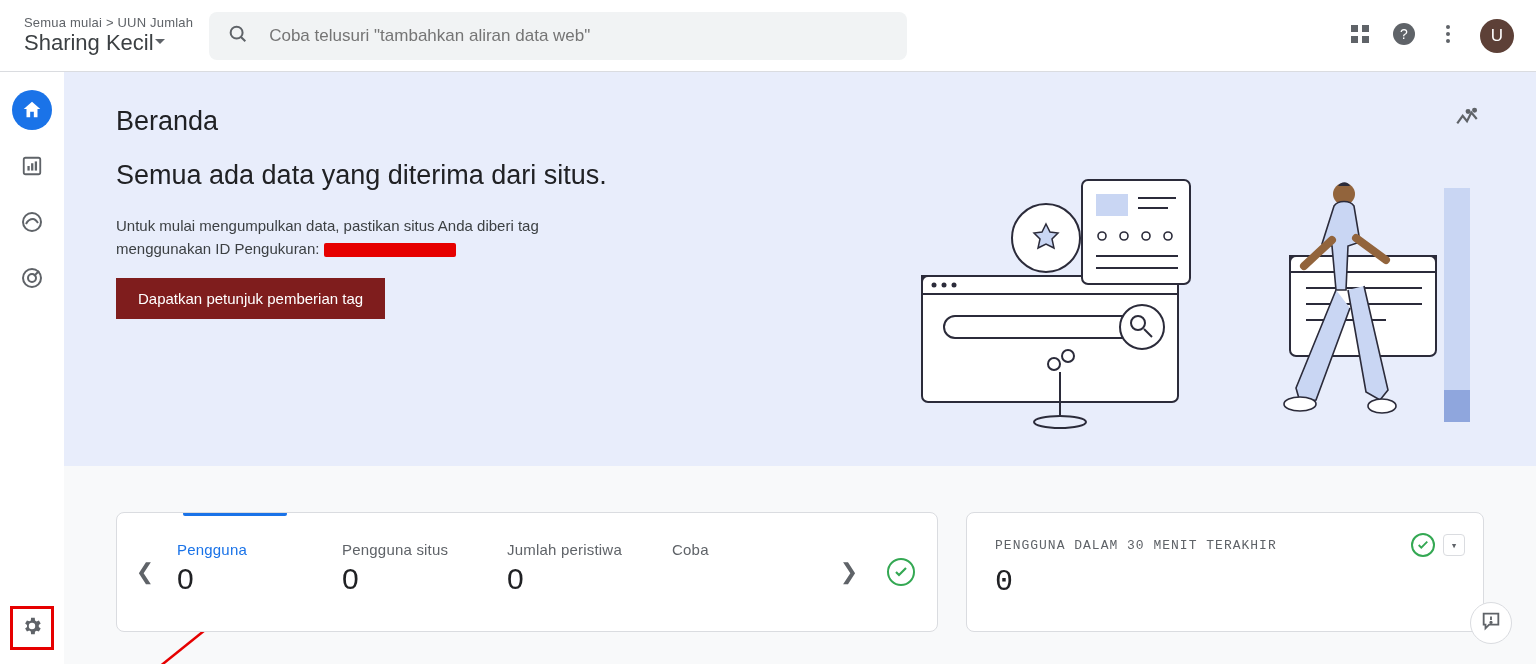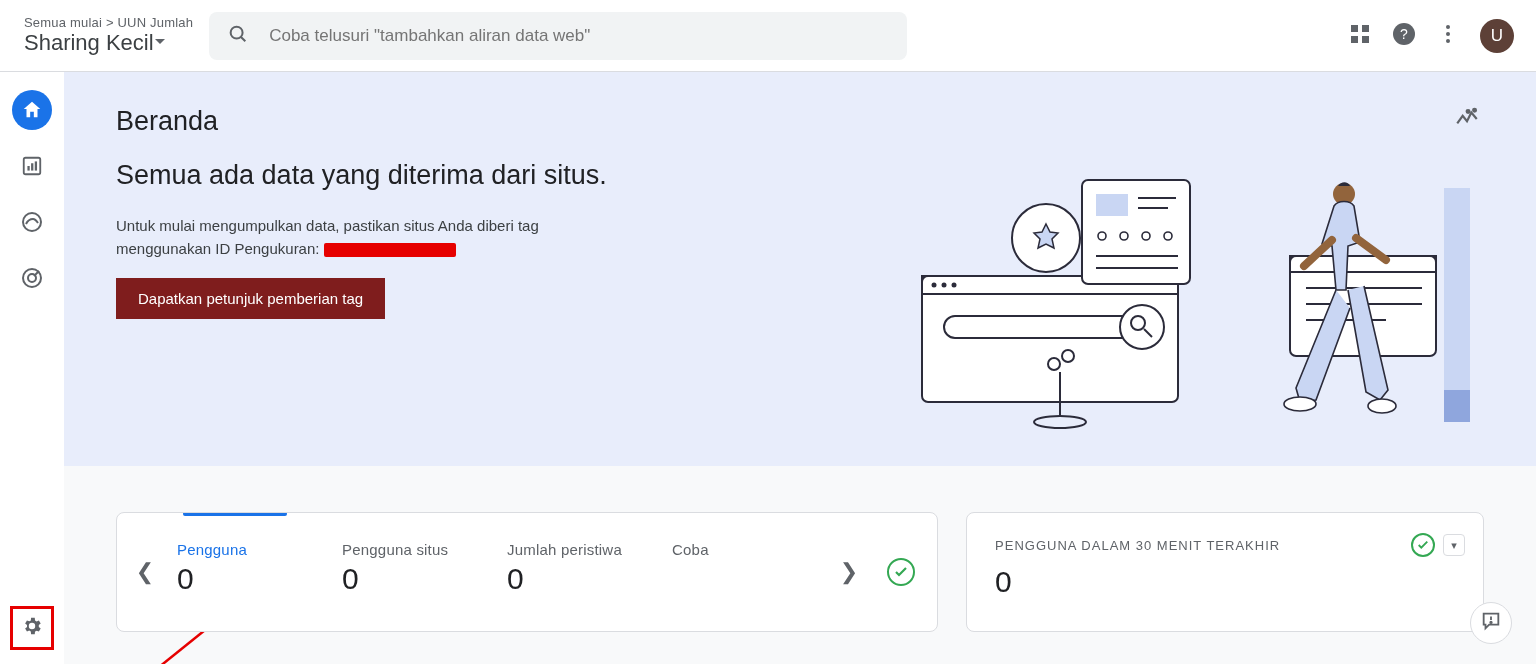--- a/index.html
+++ b/index.html
@@ -32,21 +32,21 @@
   .cta { margin-top:18px; background:#7f1d1d; color:#fff; border:none; padding:12px 22px; font-size:15px; border-radius:0; cursor:pointer; font-family:inherit; }
   .hero-trend { position:absolute; top:34px; right:56px; color:#5f6368; cursor:pointer; }
   .illus { position:absolute; right:60px; top:104px; width:590px; height:258px; }
 
   .annot-label { position:absolute; left:164px; top:526px; color:#e60000; font-size:17px; }
   .annot-arrow { position:absolute; left:56px; top:540px; pointer-events:none; }
 
   .cards { display:flex; gap:28px; padding:0 52px; margin-top:46px; align-items:flex-start; }
   .card { background:#fff; border:1px solid #dadce0; border-radius:8px; height:120px; overflow:hidden; position:relative; }
   .card1 { width:838px; }
-  .card2 { width:528px; }
+  .card2 { width:528px;font-family:Liberation Mono, monospace; }
   .tab-ind { position:absolute; left:66px; top:-1px; width:104px; height:4px; background:#1a73e8; border-radius:2px; }
   .metrics { display:flex; align-items:stretch; height:100%; padding:0 6px; }
   .chev { width:44px; display:flex; align-items:center; justify-content:center; color:#5f6368; cursor:pointer; font-size:22px; }
   .metric { flex:1; padding:28px 10px 0 10px; min-width:0; }
   .metric .lbl { font-size:15px; color:#5f6368; letter-spacing:.2px; white-space:nowrap; overflow:hidden; text-overflow:ellipsis; display:block; }
   .metric.active .lbl { color:#1a73e8; }
   .metric .val { font-size:30px; color:#202124; margin-top:4px; }
   .check { width:60px; display:flex; align-items:center; justify-content:center; }
   .check-ic { width:28px; height:28px; border:2px solid #34a853; border-radius:50%; display:flex; align-items:center; justify-content:center; }
   .check-ic svg { stroke:#34a853; }

